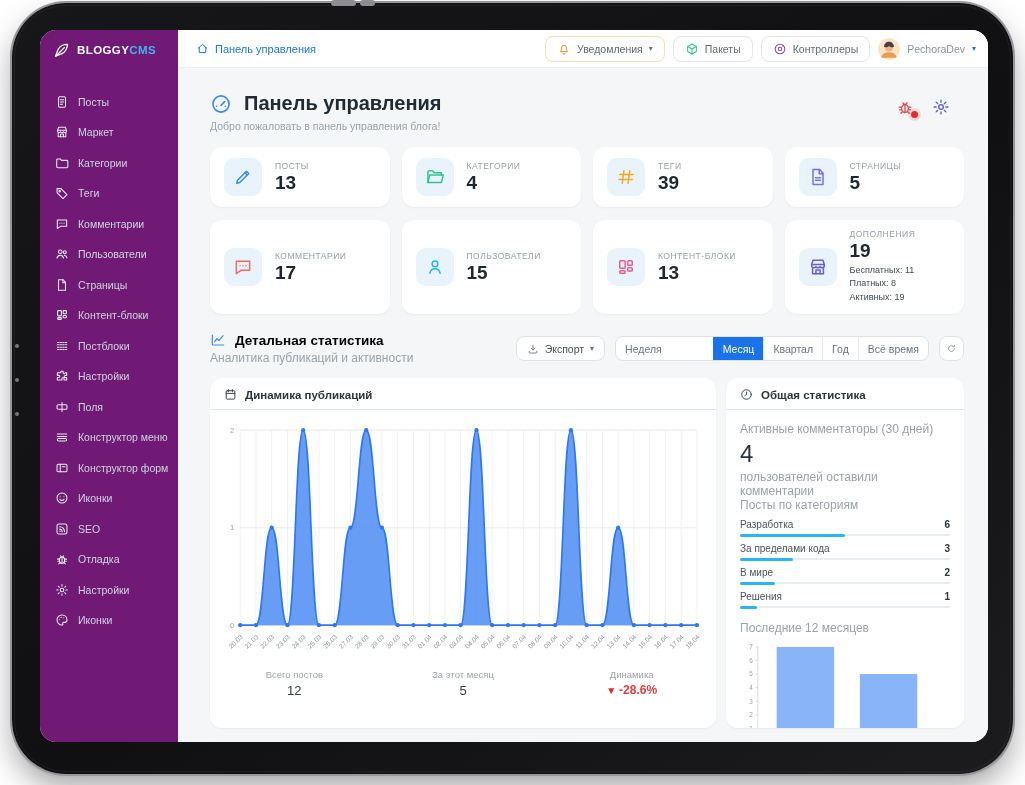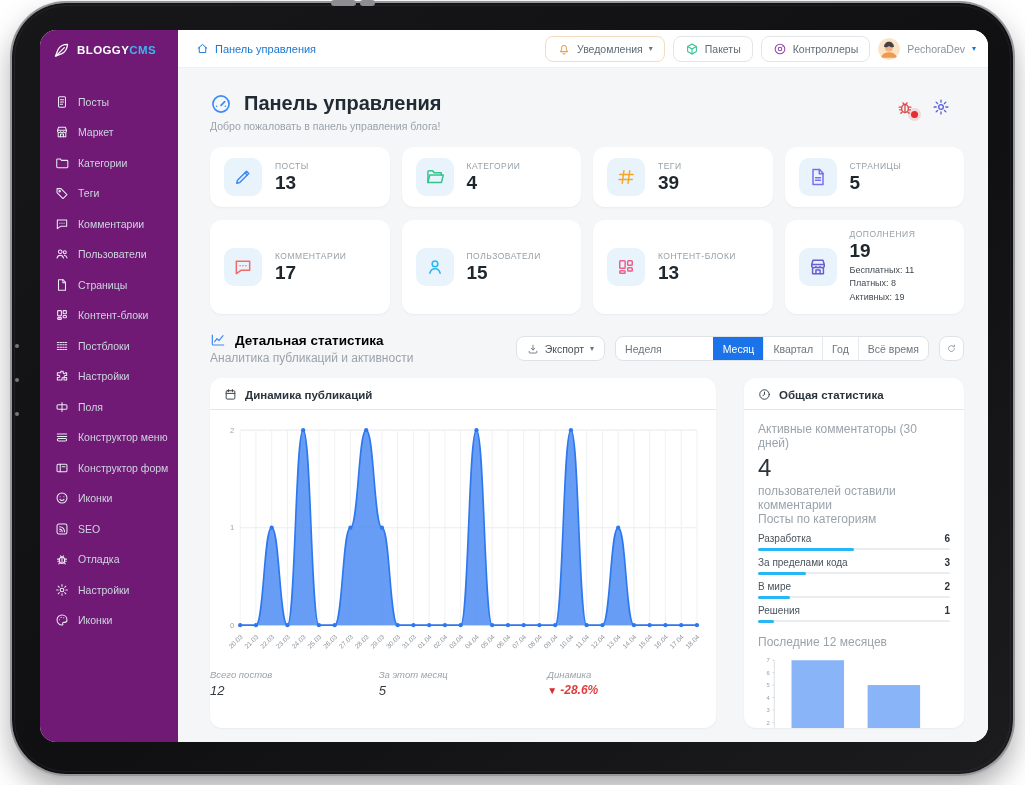--- a/index.html
+++ b/index.html
@@ -72,30 +72,30 @@
     background:#fff;font-size:10.5px;color:#495057;cursor:pointer;}
   .exp-btn .icn{width:12px;height:12px;color:#6b7680;}
   .seg{display:flex;border:1px solid #dfe3e7;border-radius:8px;background:#fff;overflow:hidden;height:25px;}
   .seg .tab{display:flex;align-items:center;padding:0 9px;font-size:10.5px;color:#6b7680;cursor:pointer;}
   .seg .tab + .tab{border-left:1px solid #e7eaed;}
   .seg .tab.active{background:#1a73e8;color:#fff;border-radius:0;border-left-color:#1a73e8;margin-left:42px;}
   .sq-btn{width:25px;height:25px;border:1px solid #dfe3e7;border-radius:8px;background:#fff;display:flex;
     align-items:center;justify-content:center;cursor:pointer;color:#8a939c;}
   .sq-btn .icn{width:11px;height:11px;}
   
-  .panels{display:flex;gap:28px;margin-top:13px;}
+  .panels{display:flex;gap:10px;margin-top:13px;}
   .panel{background:#fff;border-radius:12px;box-shadow:0 1px 2px rgba(30,40,60,.05);height:350px;overflow:hidden;}
   .panel.left{width:506px;} .panel.right{flex:1;}
   .p-head{display:flex;align-items:center;gap:8px;padding:10px 14px 8px;border-bottom:1.5px solid #dde8f1;}
   .p-head .icn{width:13px;height:13px;color:#39434c;}
   .p-title{font-size:11.5px;font-weight:700;color:#2b343c;}
   .chart-wrap{padding:8px 12px 0;}
   .chart-wrap svg{width:100%;height:auto;display:block;}
   .summary{display:flex;margin-top:2px;}
-  .sum-item{flex:1;text-align:left;font-style:italic;}
+  .sum-item{flex:1;text-align:center;}
   .sum-label{font-size:9.5px;color:#9aa3ab;}
   .sum-value{font-size:13px;color:#343a40;margin-top:3px;font-weight:400;}
   .sum-item.neg .sum-value{color:#e03e3e;font-weight:700;font-size:12px;}
   .tri{display:none;} .sum-item.neg .tri{display:inline;color:#d92c2c;font-size:10px;margin-right:3px;}
   
   .p-body{padding:12px 14px 0;}
   .small-gray{font-size:12px;color:#9aa3ab;}
   .big-num{font-size:24px;color:#2b343c;margin:4px 0 2px;font-weight:400;}
   .cat-block{margin-top:0;}
   .cat-row{margin-top:7px;}

